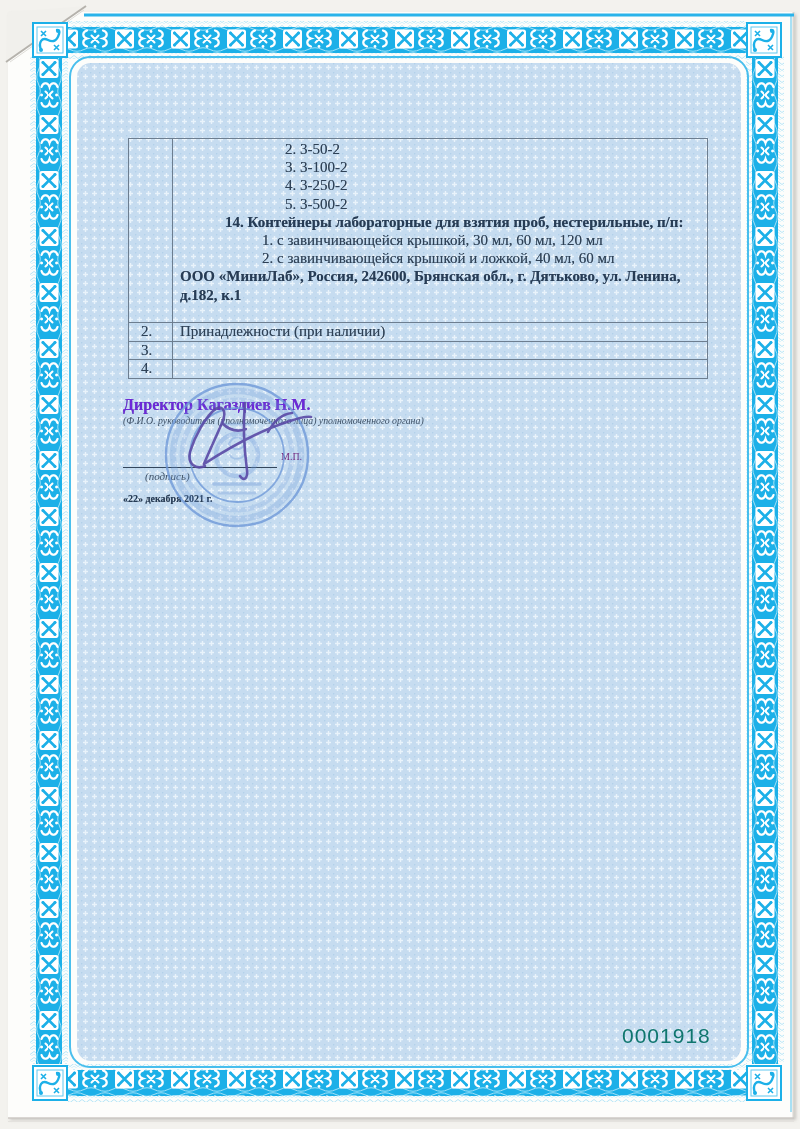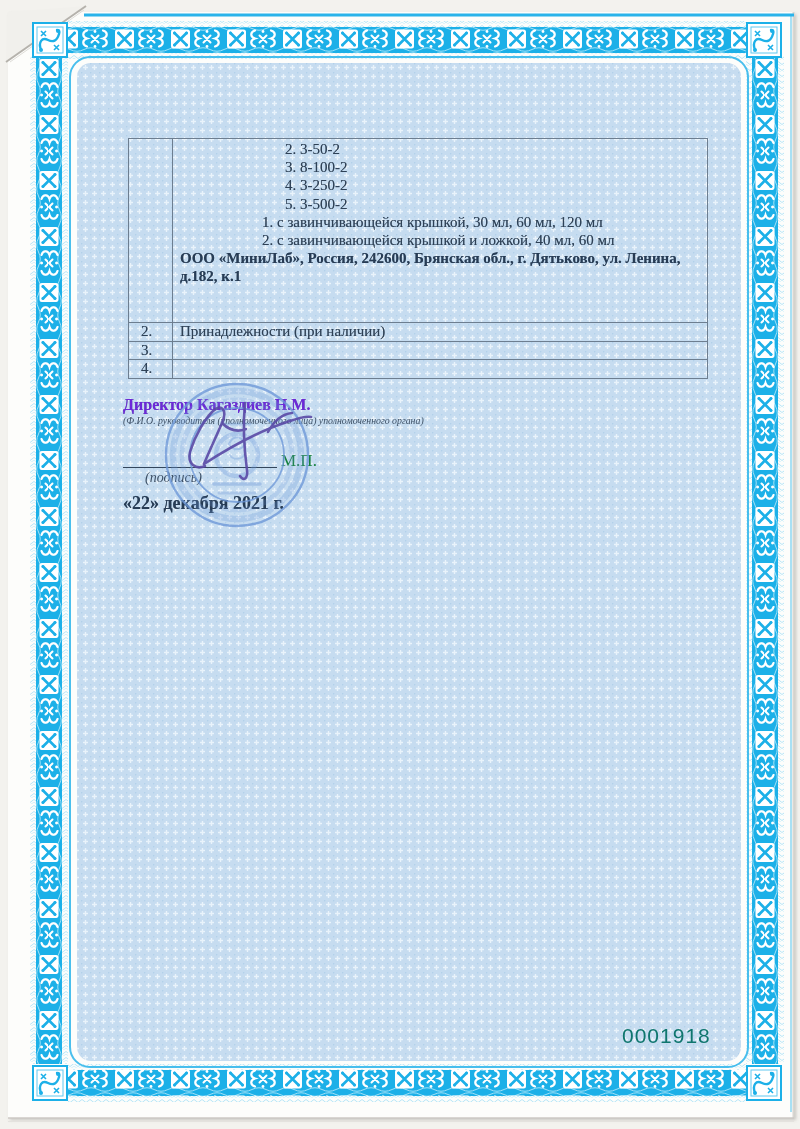--- a/index.html
+++ b/index.html
@@ -49,29 +49,29 @@
   .fio-caption{
     position:absolute;left:123px;top:415px;
     font-size:9.8px;font-style:italic;color:#3d5066;white-space:nowrap;
   }
   .sig-line{
     position:absolute;left:123px;top:446px;width:154px;height:21px;
     border-bottom:1.4px solid #33465c;
   }
   .sig-caption{
     position:absolute;left:125px;top:470px;
-    font-size:14px;font-style:italic;color:#3d5066;padding-left:20px;
+    font-size:11px;font-style:italic;color:#3d5066;padding-left:20px;
   }
   .mp{
     position:absolute;left:281px;top:451px;
-    font-size:17px;color:#15803d;
+    font-size:10px;color:#701a75;
   }
   .date-line{
     position:absolute;left:123px;top:493px;
-    font-size:18px;font-weight:bold;color:#273c55;
+    font-size:10px;font-weight:bold;color:#273c55;
     text-shadow:0 0 .4px rgba(39,60,85,.55);
   }
   .serial{
     position:absolute;left:622px;top:1018px;
     font-family:"Liberation Sans", sans-serif;
     font-size:21px;color:#0f766e;letter-spacing:1px;margin-top:6px;
   }
 </style>
 </head>
 <body>
@@ -182,23 +182,24 @@
     <rect x="77" y="63" width="664" height="998" rx="14" fill="url(#wm)"></rect>
   </svg>
 
   <div class="content">
 
     <div class="tbl">
       <div class="row row-big">
         <div class="cell num"></div>
         <div class="cell main">
           <div class="ln ind3">2. 3-50-2</div>
-          <div class="ln ind3">3. 8-100-2</div>
+          <div class="ln ind3">3. 3-100-2</div>
           <div class="ln ind3">4. 3-250-2</div>
           <div class="ln ind3">5. 3-500-2</div>
+          <div class="ln ind1 b">14. Контейнеры лабораторные для взятия проб, нестерильные, п/п:</div>
           <div class="ln ind2">1. с завинчивающейся крышкой, 30 мл, 60 мл, 120 мл</div>
           <div class="ln ind2">2. с завинчивающейся крышкой и ложкой, 40 мл, 60 мл</div>
           <div class="ln b wrapln">ООО «МиниЛаб», Россия, 242600, Брянская обл., г. Дятьково, ул. Ленина, д.182, к.1</div>
         </div>
       </div>
       <div class="row small">
         <div class="cell num">2.</div>
         <div class="cell main">Принадлежности (при наличии)</div>
       </div>
       <div class="row small">

